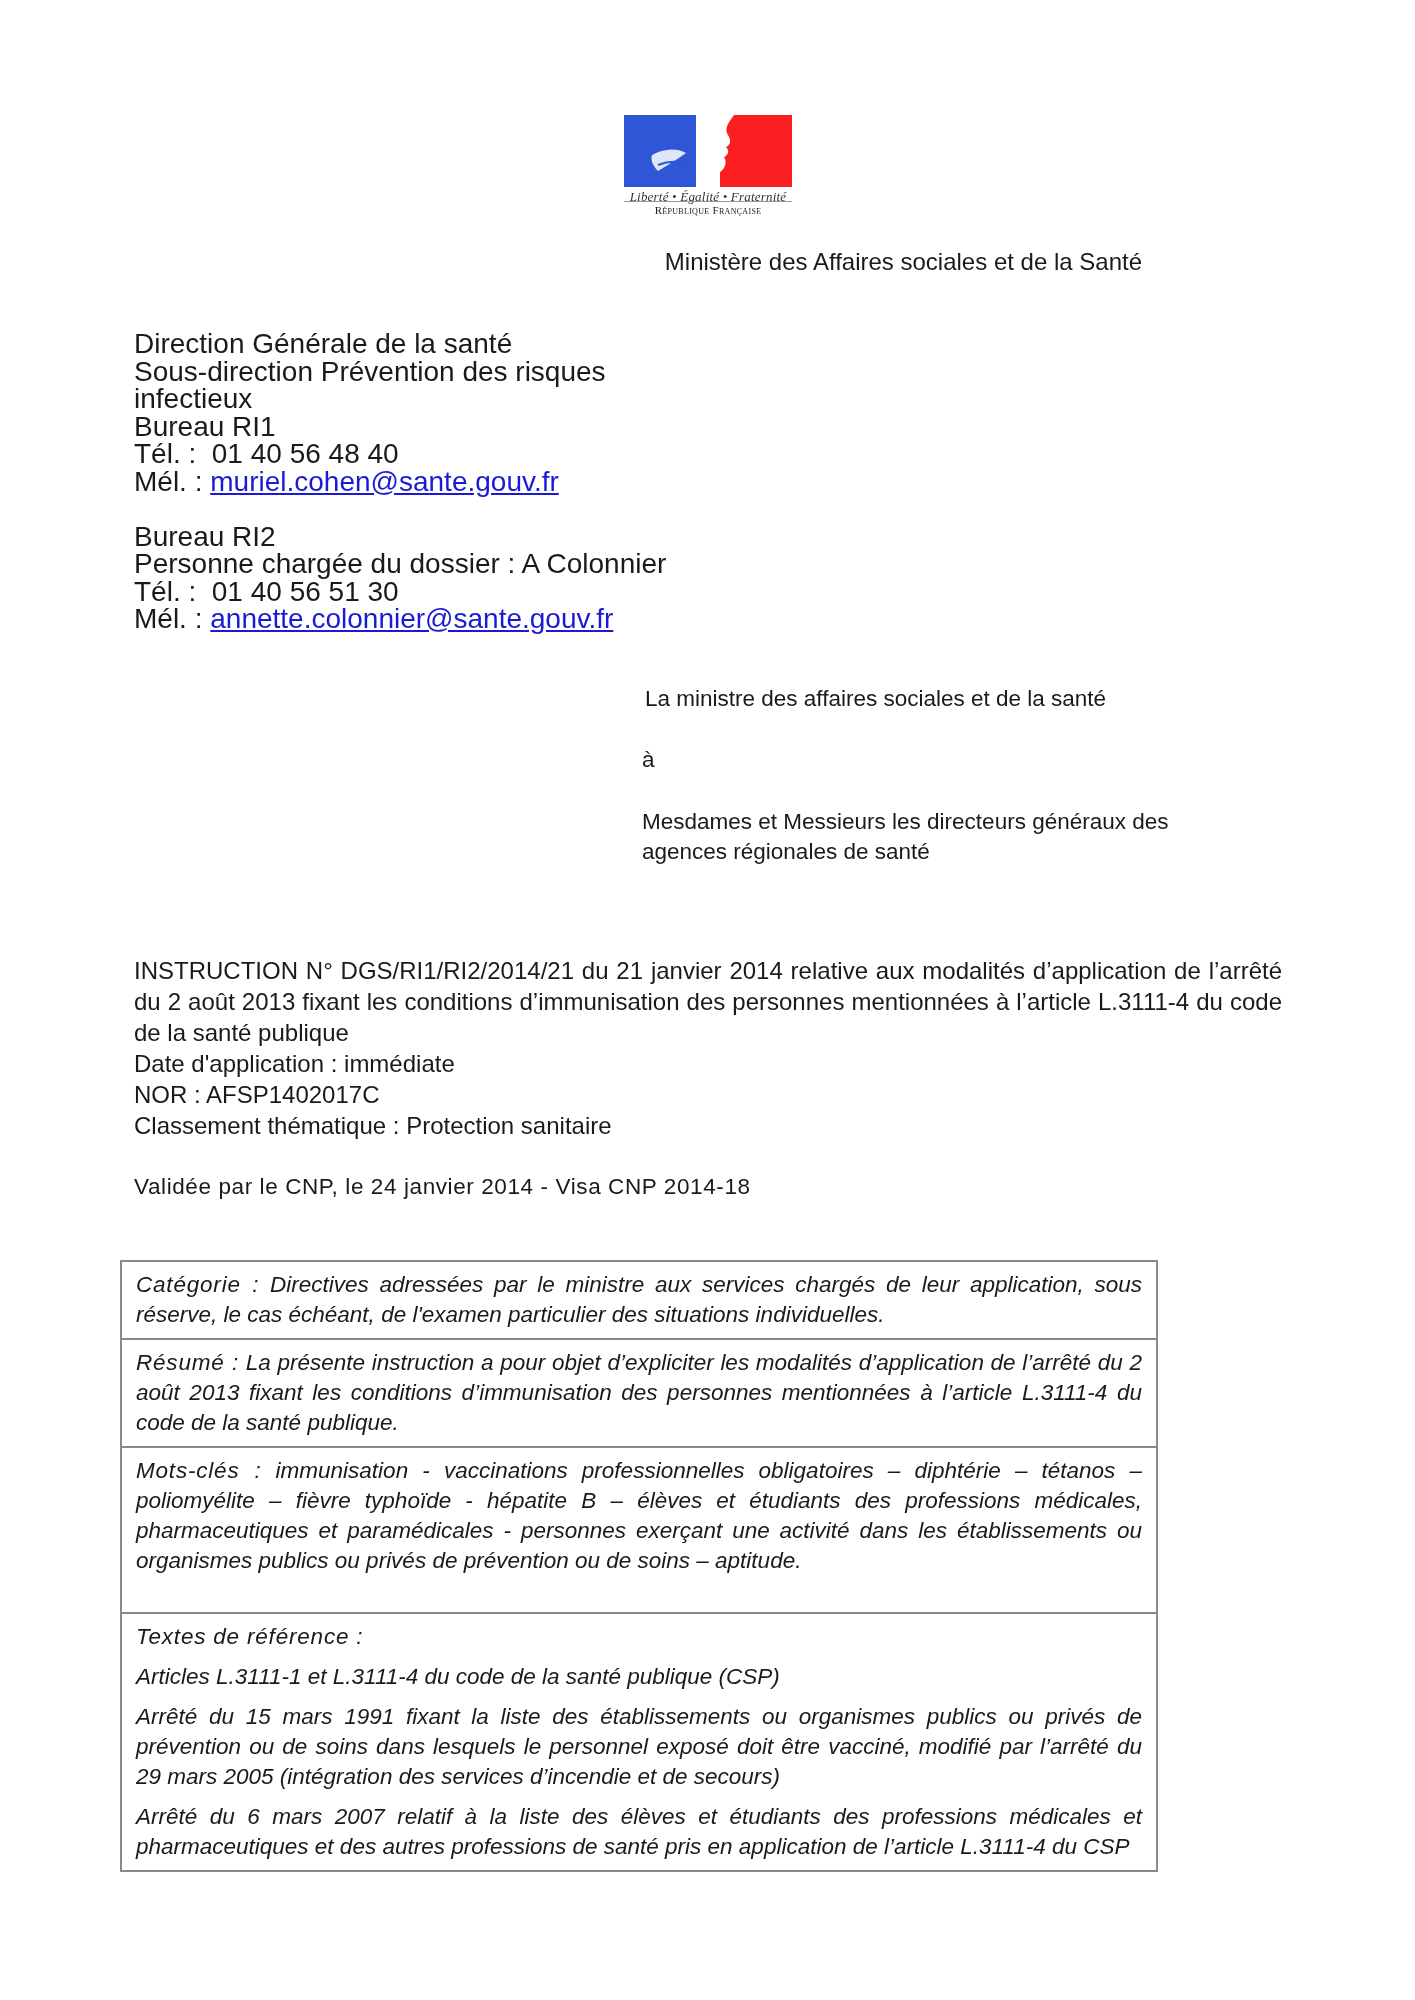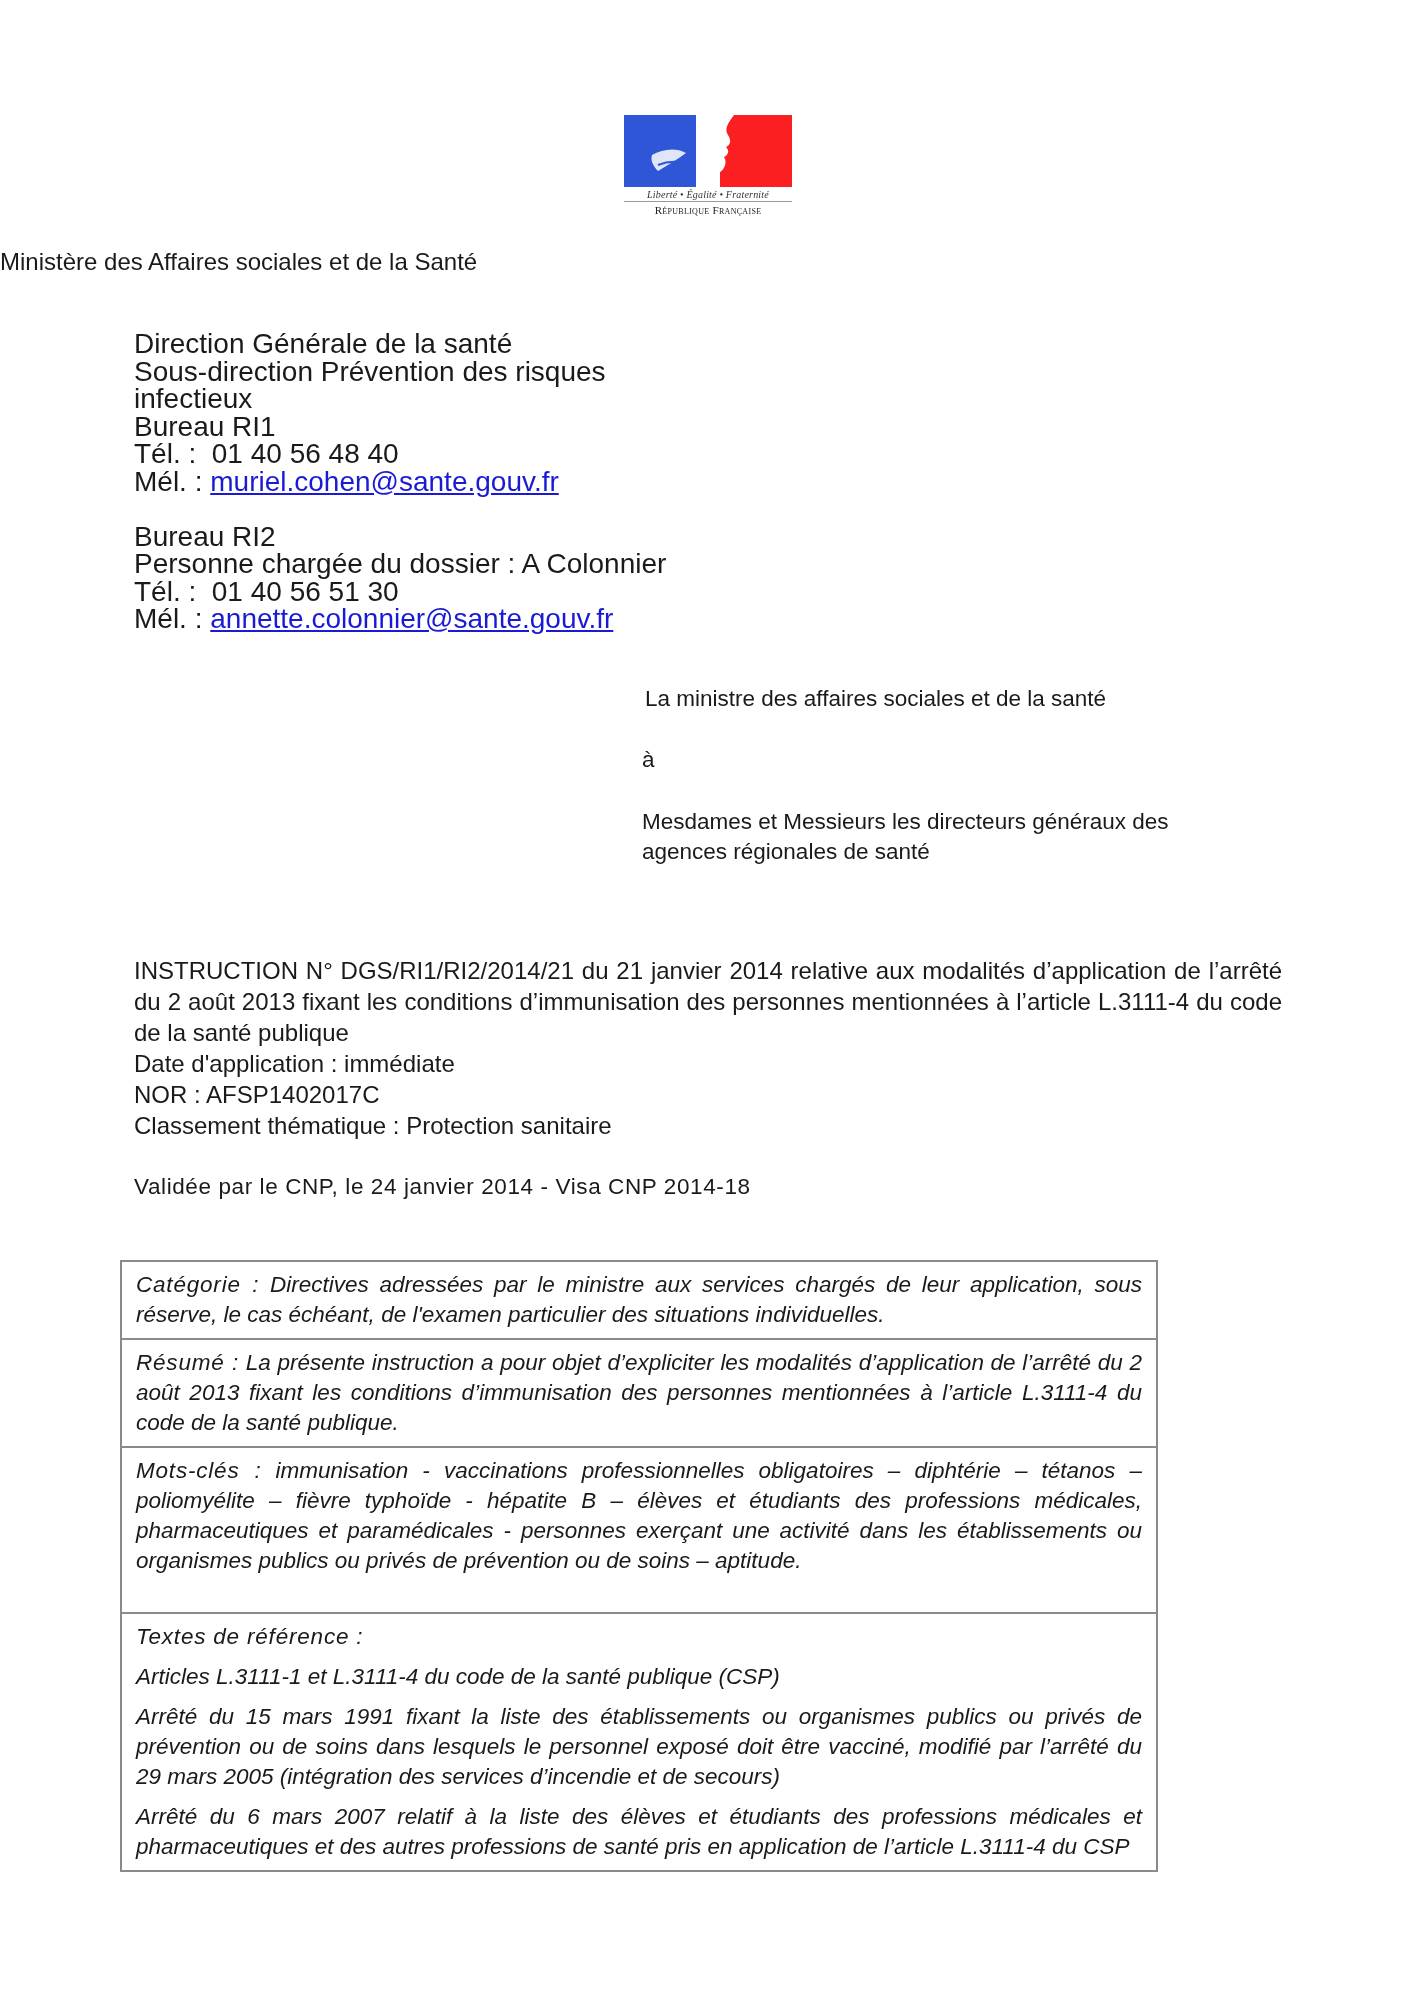--- a/index.html
+++ b/index.html
@@ -8,26 +8,26 @@
   .abs { position: absolute; }
 
   
   #logo { left: 624px; top: 115px; width: 168px; height: 104px; }
   #logo .flag { position: absolute; left: 0; top: 0; width: 168px; height: 72px; display: flex; }
   #logo .blue { width: 72px; background: #2e56d6; }
   #logo .white { width: 24px; background: #ffffff; }
   #logo .red { width: 72px; background: #fb1f22; }
   #logo .profile { position: absolute; left: 0; top: 0; }
   #logo .motto { position: absolute; left: 0; top: 74px; width: 168px; text-align: center;
-                 font-family: "Liberation Serif", serif; font-style: italic; font-size: 10px; color: #333; letter-spacing: 0.2px; }
+                 font-family: "Liberation Serif", serif; font-style: italic; font-size: 13px; color: #333; letter-spacing: 0.2px; }
   #logo .sep { position: absolute; left: 0; top: 86px; width: 168px; height: 1px; background: #999; }
   #logo .rf { position: absolute; left: 0; top: 89px; width: 168px; text-align: center;
               font-family: "Liberation Serif", serif; font-size: 11px; color: #222; font-variant: small-caps; letter-spacing: 0.3px; }
 
-  #ministry-title { left: 0; width: 1142px; top: 248px; text-align: left; font-size: 24px; }
+  #ministry-title { left: 0; width: 1142px; top: 248px; text-align: right; font-size: 24px; }
 
   #sender { left: 134px; top: 330px; font-size: 28px; line-height: 27.5px; }
   #sender .line { white-space: nowrap; }
   #sender .gap { height: 27.5px; }
   a.mail { color: #1a1ad6; text-decoration: underline; }
 
   #recipient-from { left: 645px; top: 686px; font-size: 22.5px; }
   #recipient-a { left: 642px; top: 747px; font-size: 22.5px; }
   #recipient-to { left: 642px; top: 807px; font-size: 22.5px; line-height: 30px; }
 

